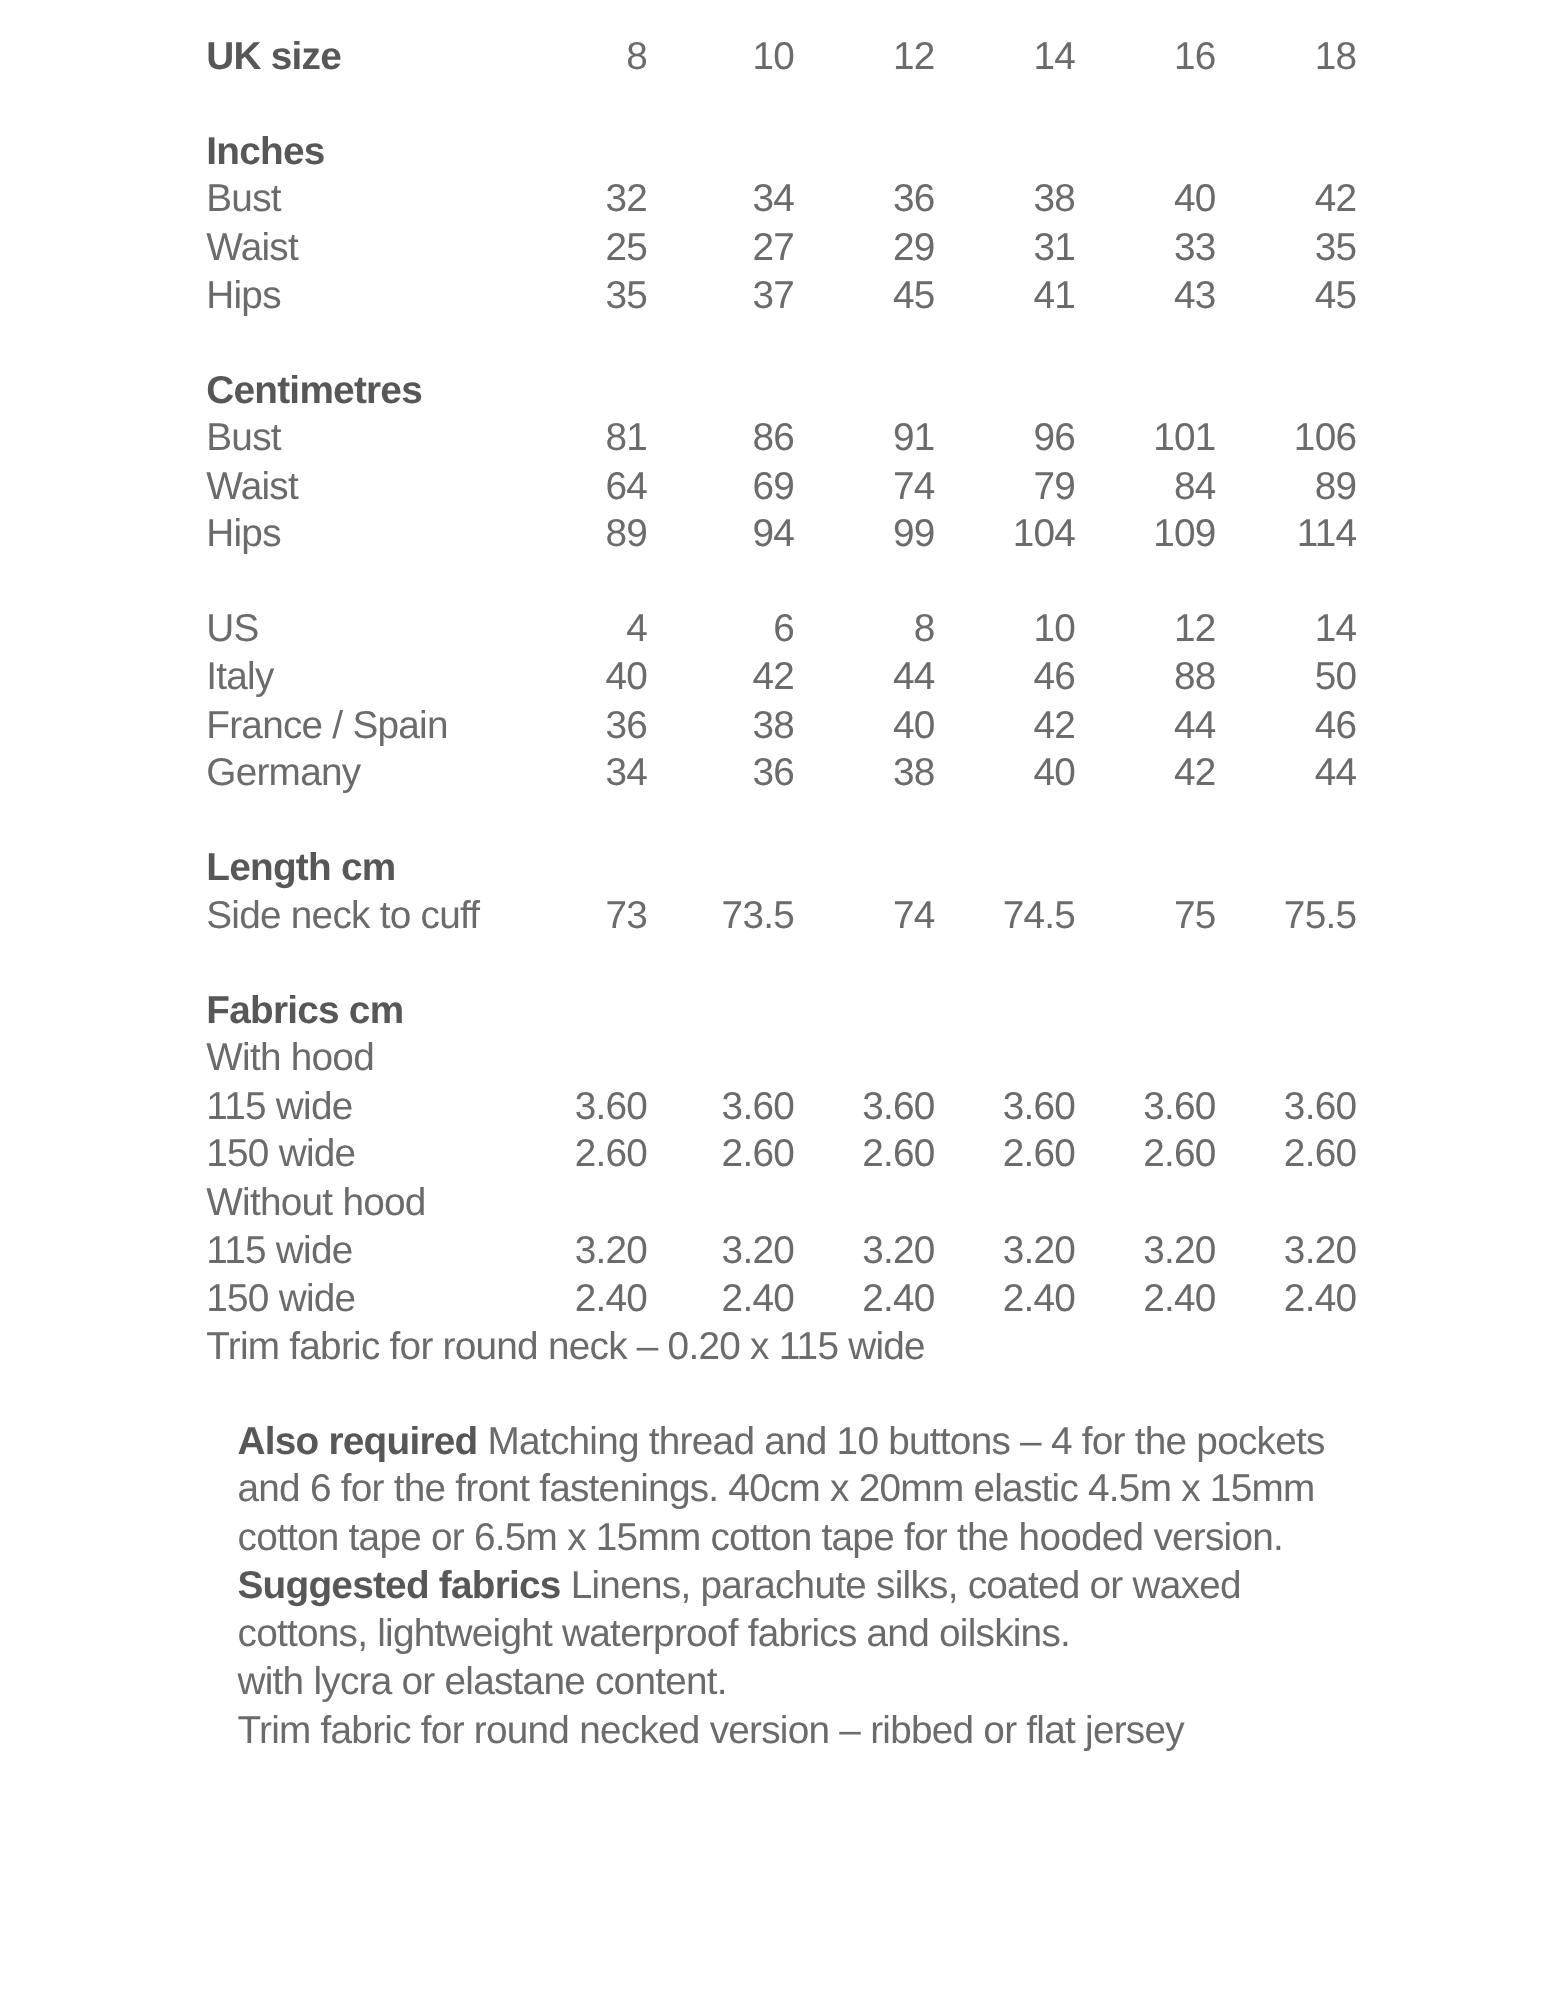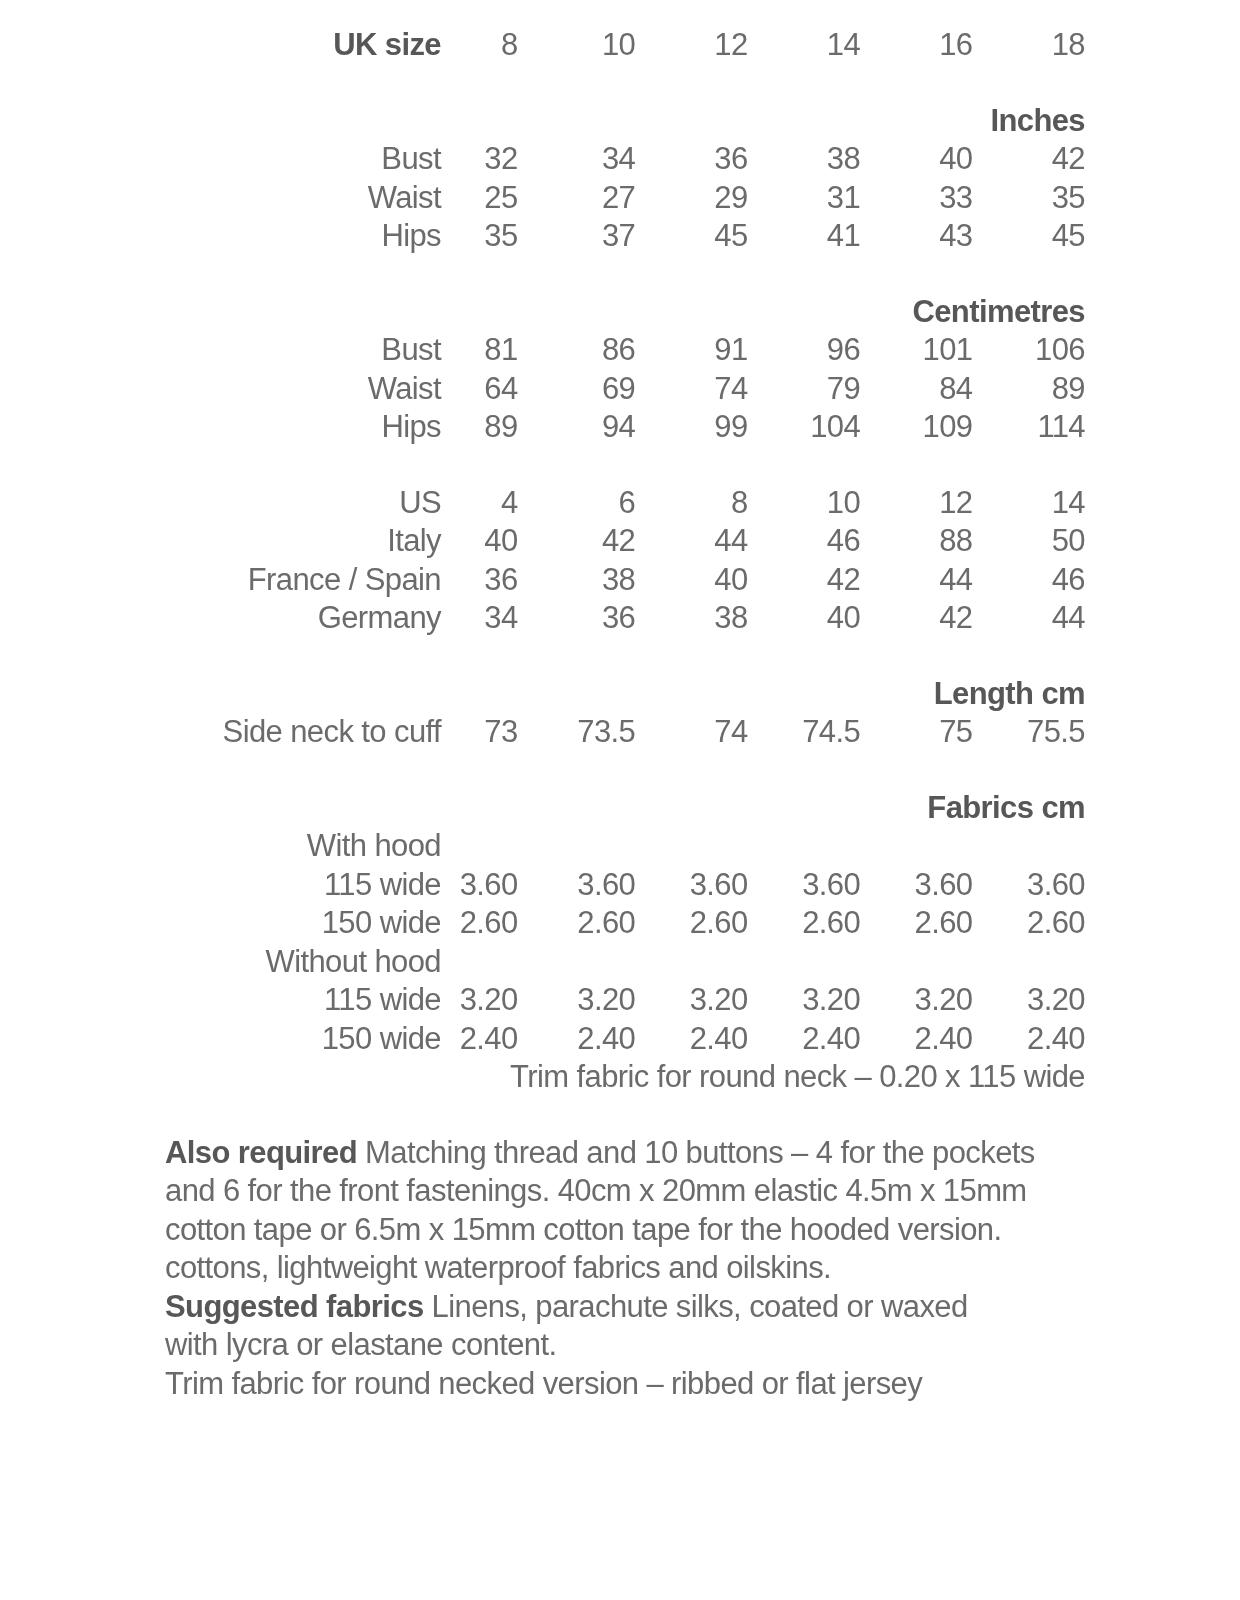--- a/index.html
+++ b/index.html
@@ -26,31 +26,32 @@
     width:920px;
   }
   table.chart td{
     padding:0;
     font-size:31px;
     line-height:38.5px;
     letter-spacing:-0.6px;
     white-space:nowrap;
     vertical-align:baseline;
   }
-  table.chart td.lbl{text-align:right;}
+  table.chart td.lbl{text-align:left;}
   table.chart td.num{text-align:right;}
   table.chart td.head{font-weight:bold;color:var(--heading-text);}
   table.chart col.c-label{width:270px;}
   table.chart col.c-1{width:75px;}
   table.chart col.c-2{width:115px;}
   table.chart col.c-3,table.chart col.c-4,table.chart col.c-5,table.chart col.c-6{width:110px;}
   tr.spacer td{height:37px;line-height:37px;font-size:0;}
   .notes{
     margin-top:37px;
     width:925px;
+    margin-left:25px;
   }
   .note-line{
     font-size:31px;
     line-height:38.5px;
     letter-spacing:-0.6px;
     white-space:nowrap;
   }
   .note-line .lead{
     font-weight:bold;
     color:var(--heading-text);
@@ -262,18 +263,18 @@
         </tr>
         <tr>
           <td class="lbl" colspan="7">Trim fabric for round neck – 0.20 x 115 wide</td>
         </tr>
       </tbody>
   </table>
   <div class="notes" id="notes">
       <div class="note-line"><span class="lead">Also required</span><span> Matching thread and 10 buttons – 4 for the pockets</span></div>
       <div class="note-line"><span>and 6 for the front fastenings. 40cm x 20mm elastic 4.5m x 15mm</span></div>
       <div class="note-line"><span>cotton tape or 6.5m x 15mm cotton tape for the hooded version.</span></div>
+      <div class="note-line"><span class="lead">Suggested fabrics</span><span> Linens, parachute silks, coated or waxed</span></div>
       <div class="note-line"><span>cottons, lightweight waterproof fabrics and oilskins.</span></div>
-      <div class="note-line"><span class="lead">Suggested fabrics</span><span> Linens, parachute silks, coated or waxed</span></div>
       <div class="note-line"><span>with lycra or elastane content.</span></div>
       <div class="note-line"><span>Trim fabric for round necked version – ribbed or flat jersey</span></div>
     </div>
 </div>
 
 </body></html>

